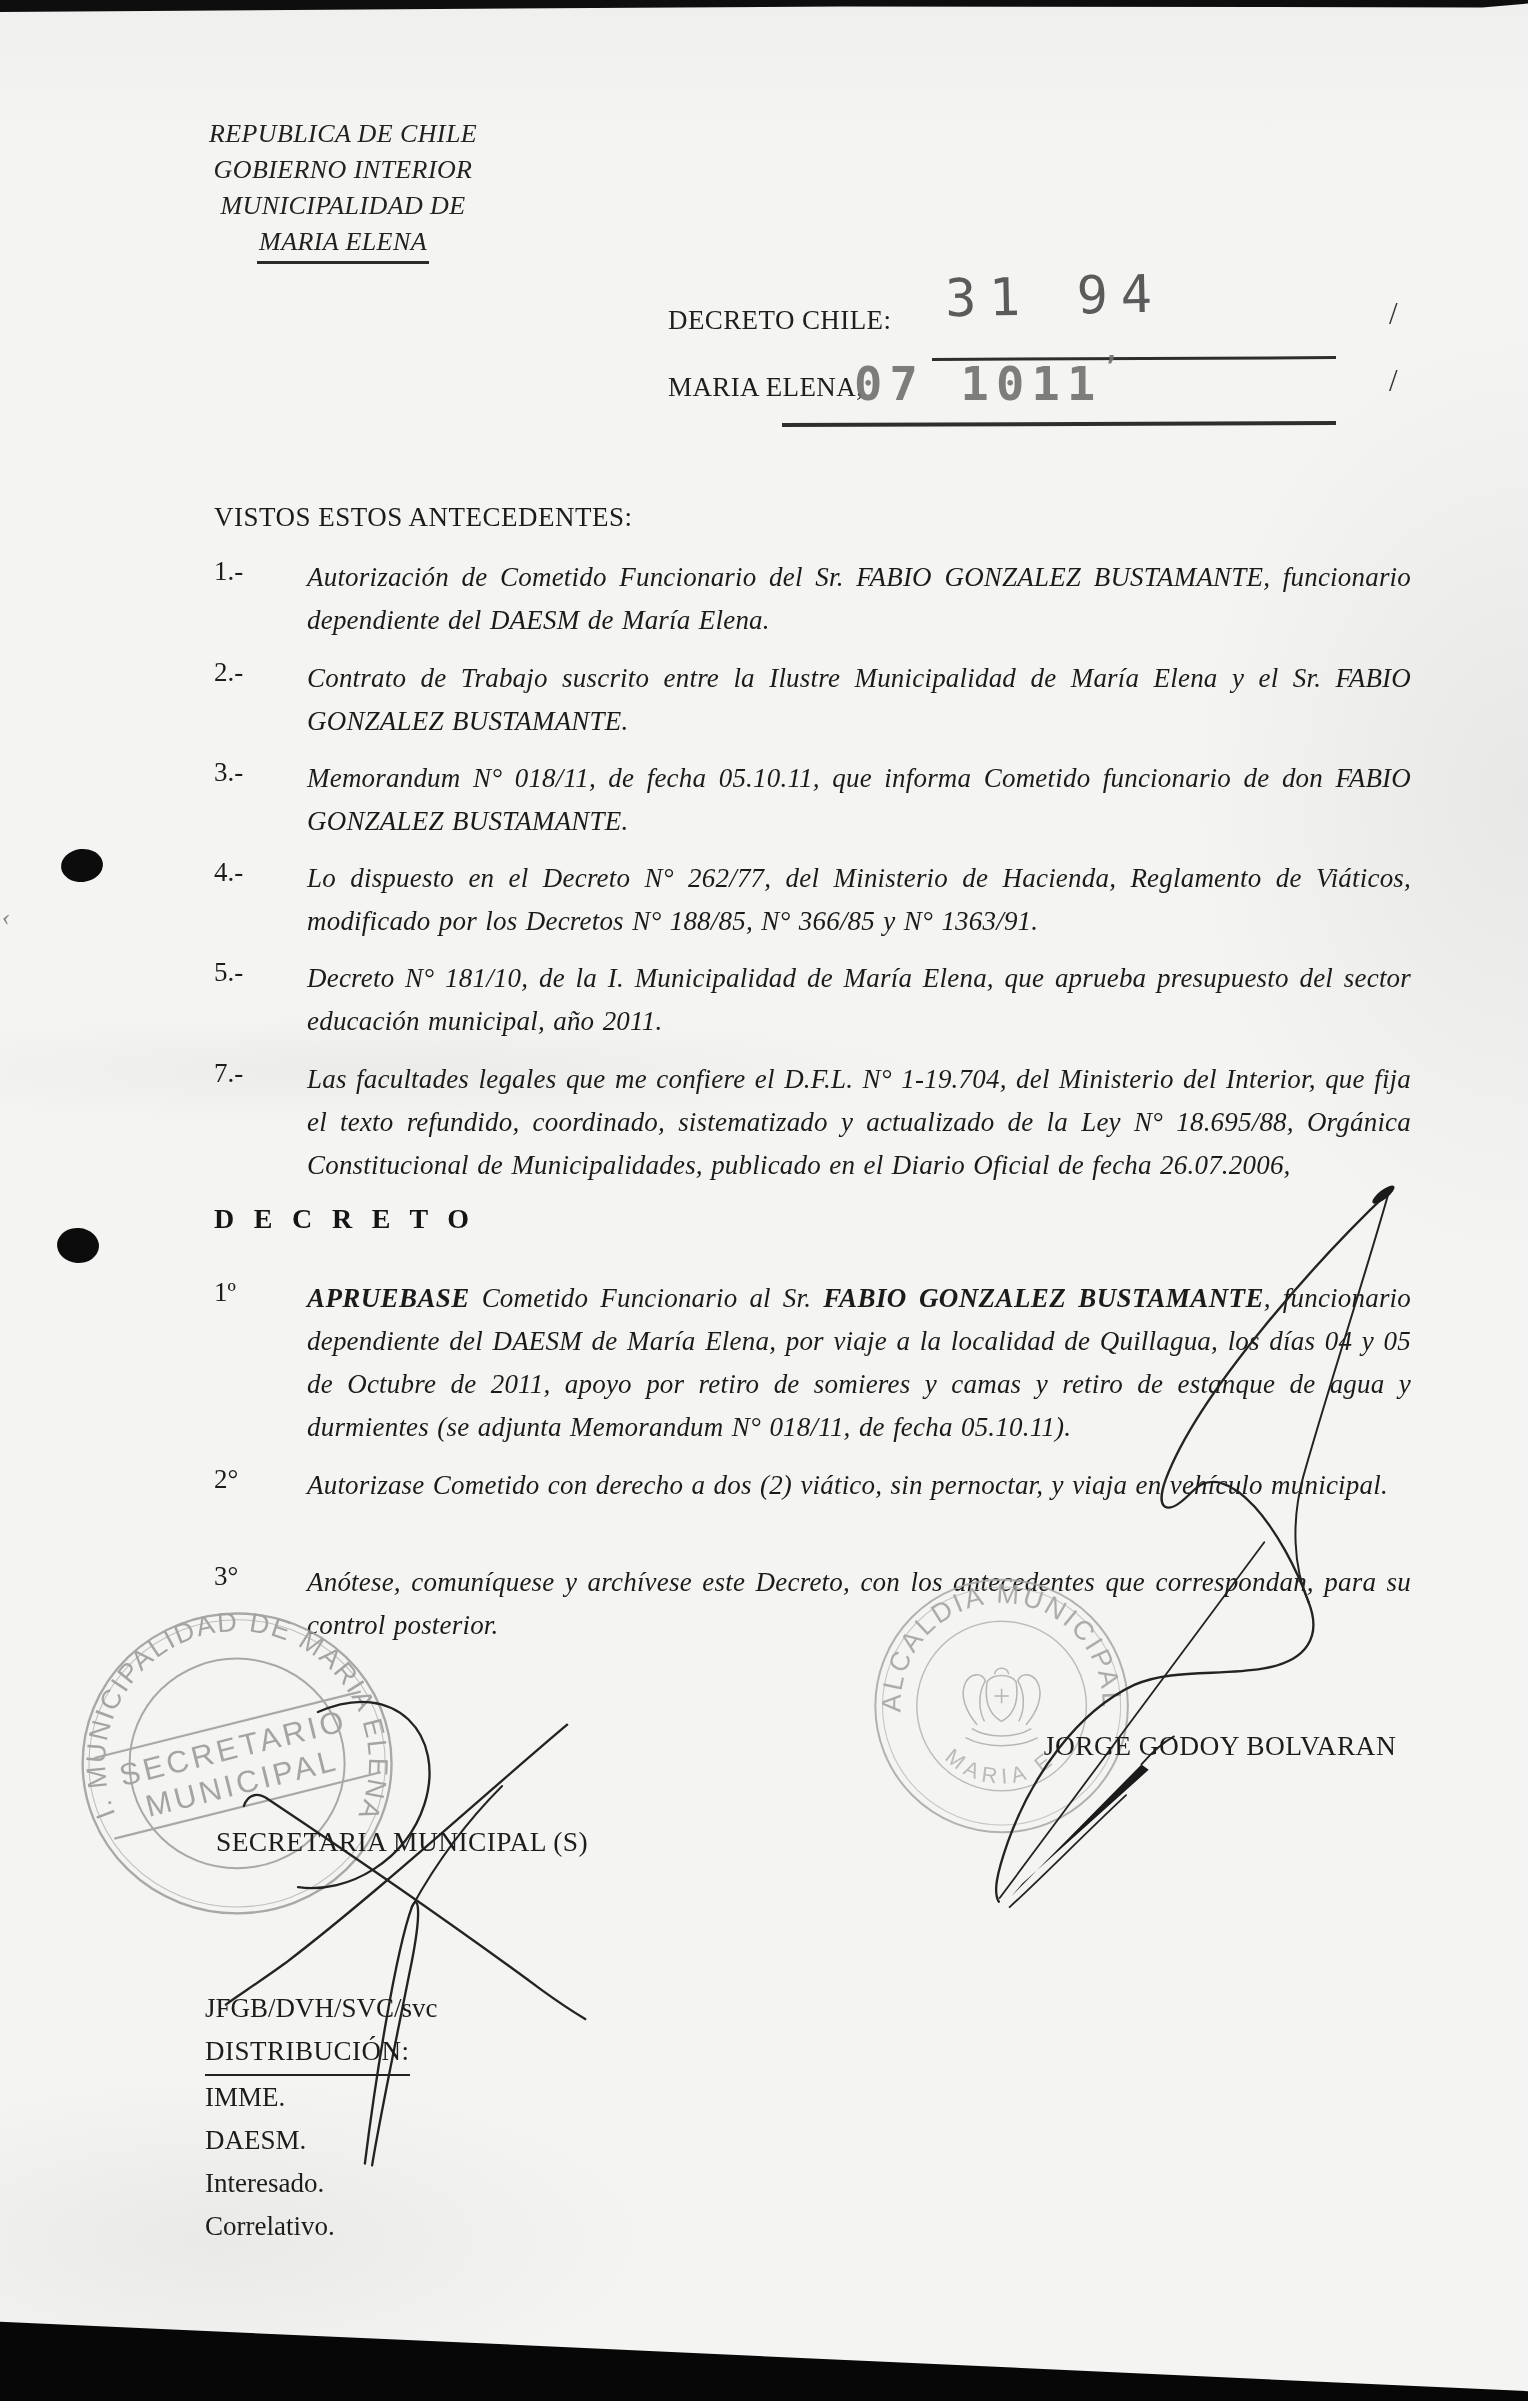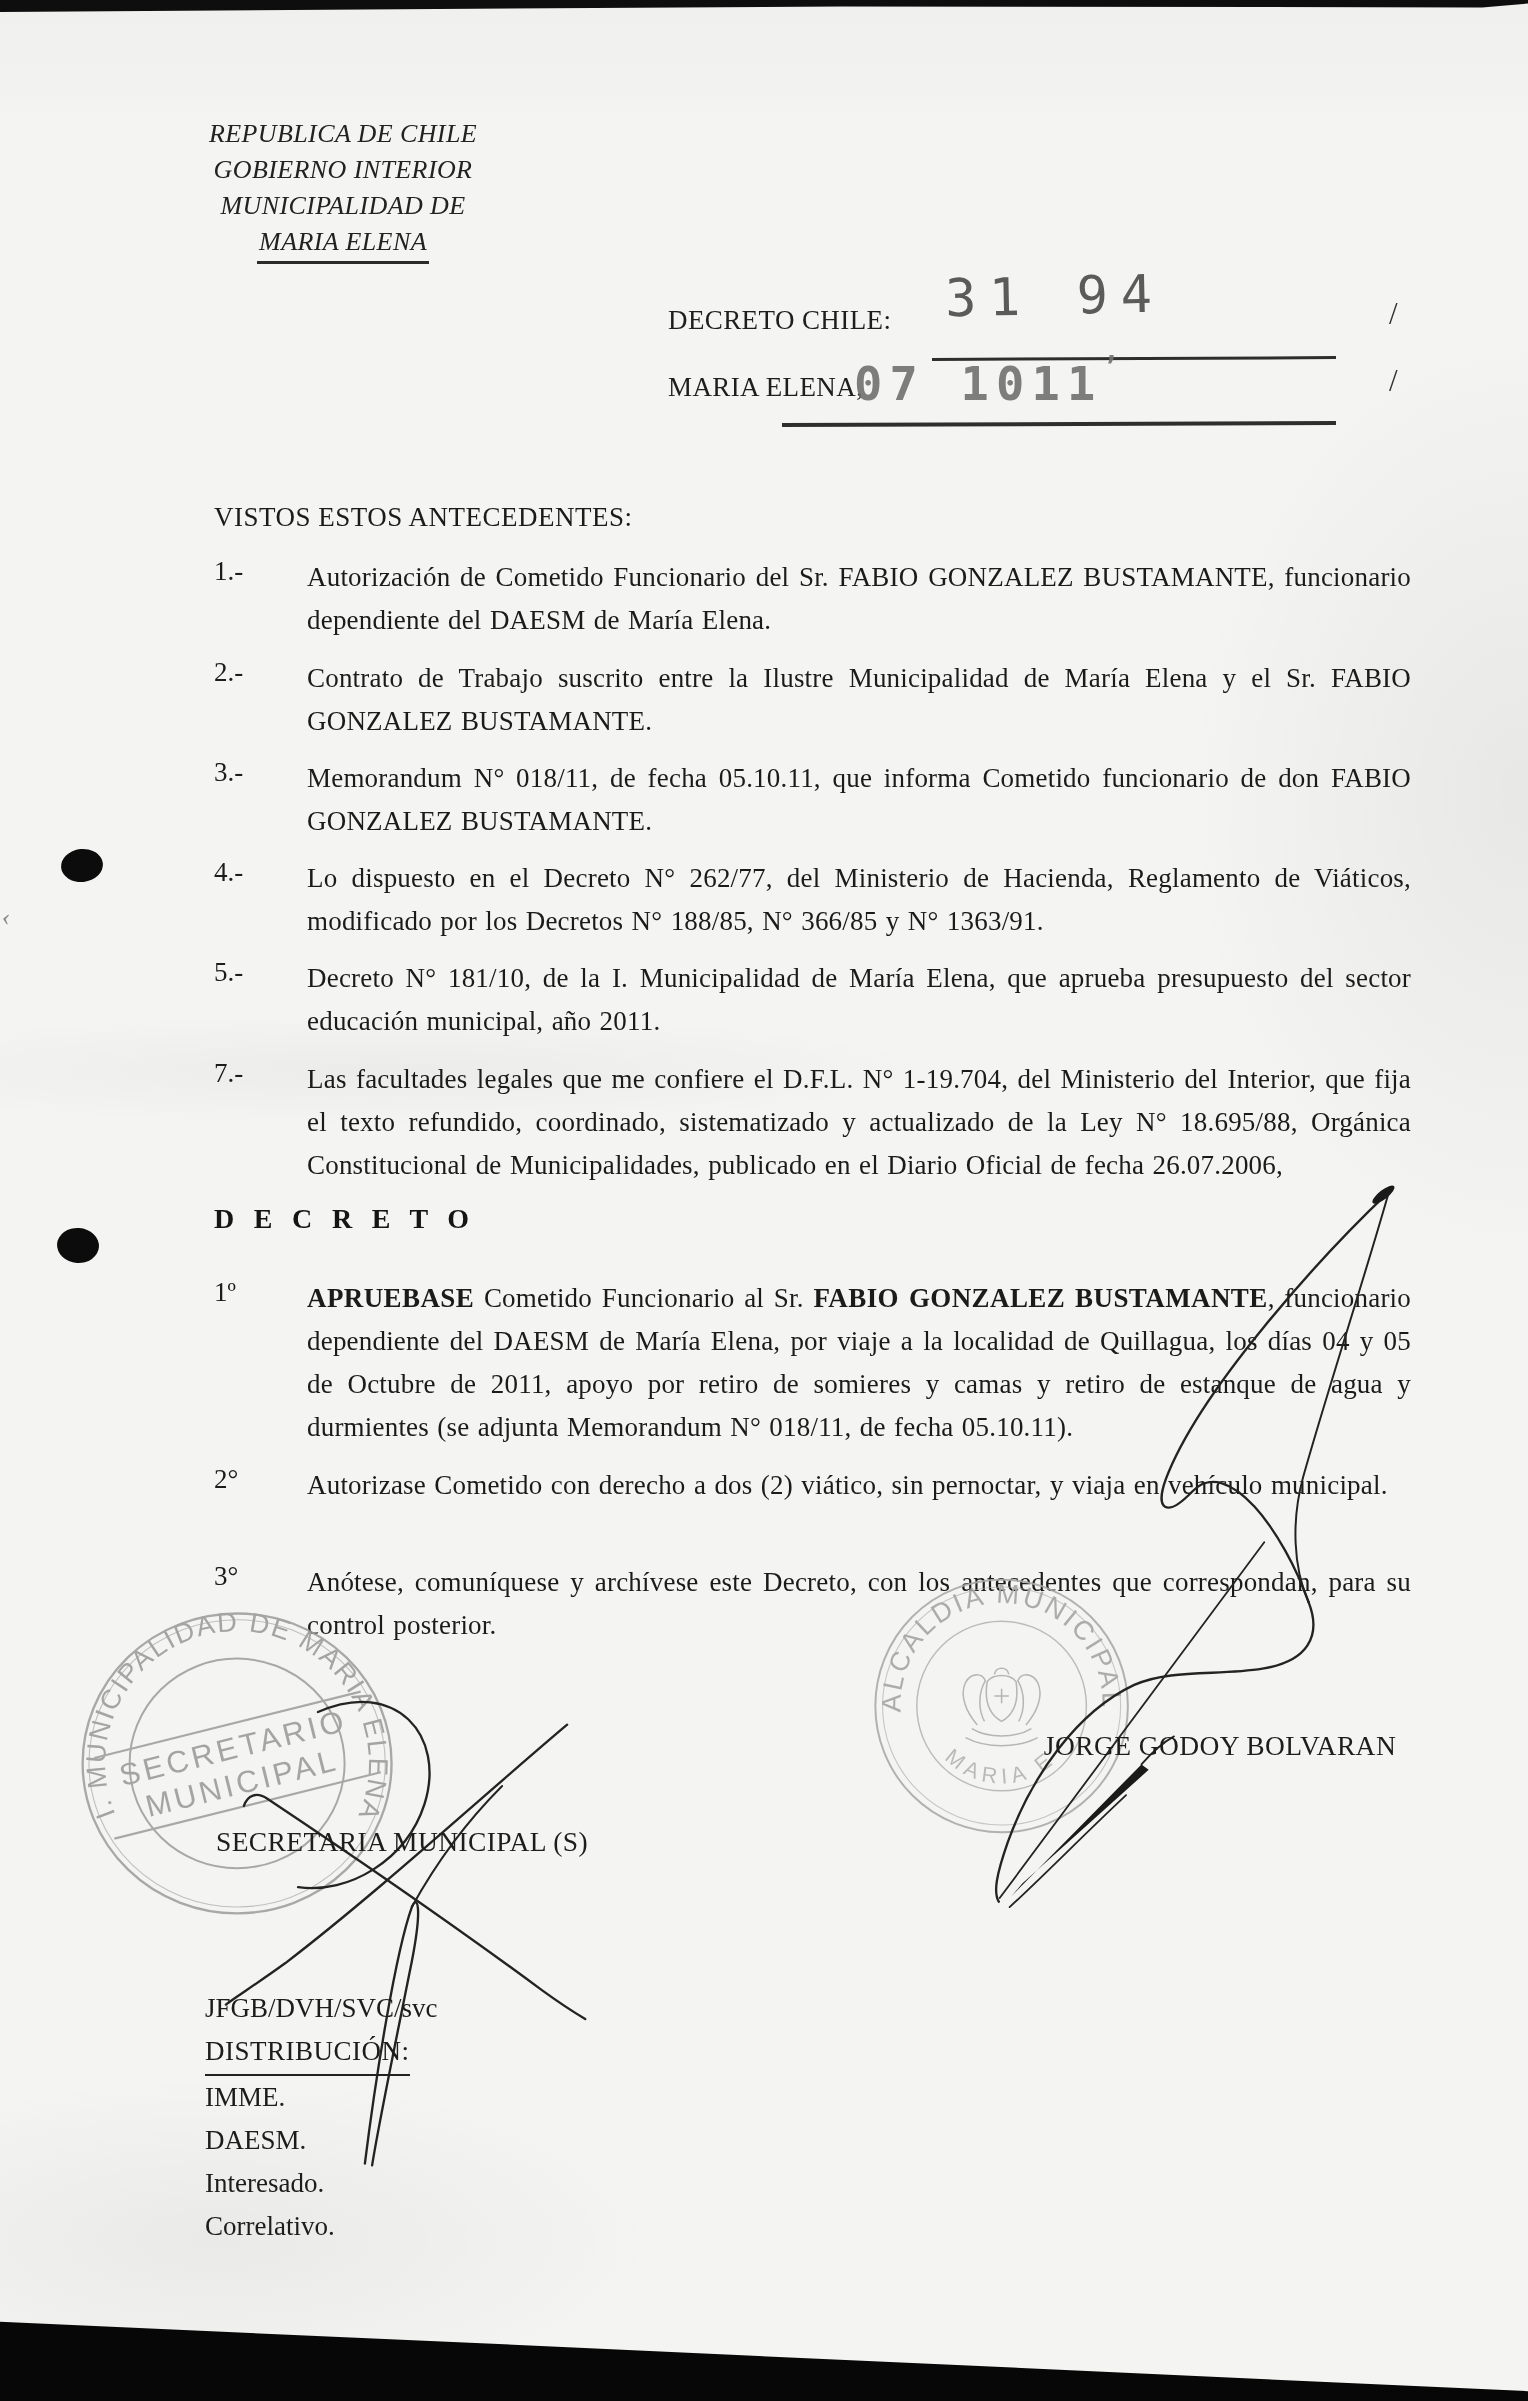--- a/index.html
+++ b/index.html
@@ -42,21 +42,21 @@
   .fill-line{position:absolute;background:#2e2e2e;height:2.7px;}
   .fill-line.l1{left:932px;top:357px;width:404px;transform:rotate(-.25deg);}
   .fill-line.l2{left:782px;top:422px;width:554px;height:3.6px;transform:rotate(-.2deg);}
   .slash{position:absolute;font-size:31px;color:#333;}
 
   
   .section-heading{position:absolute;left:214px;font-size:27px;letter-spacing:0.5px;color:#1b1b1b;}
   .doc-item{position:absolute;left:214px;width:1197px;}
   .doc-item .num{position:absolute;left:0;top:0;font-size:27px;}
   .doc-item .txt{margin-left:93px;font-size:27px;line-height:43px;text-align:justify;
-    letter-spacing:0.2px;word-spacing:1.4px;color:#1b1b1b;}
+    letter-spacing:0.2px;word-spacing:1.4px;color:#1b1b1b;font-style:italic;}
   .decreto-title{position:absolute;left:214px;top:1203px;font-size:28px;font-weight:bold;
     letter-spacing:6.3px;color:#151515;}
   .doc-item .txt b{font-weight:bold;letter-spacing:0.4px;}
 
   
   .sig-block{position:absolute;text-align:center;font-size:27.5px;color:#1d1d1d;letter-spacing:0.4px;}
   .sig-block.alcalde{left:1004px;top:1723px;width:432px;line-height:45px;}
   .sig-block.secretaria{left:179px;top:1821px;width:446px;line-height:42px;}
 
   

